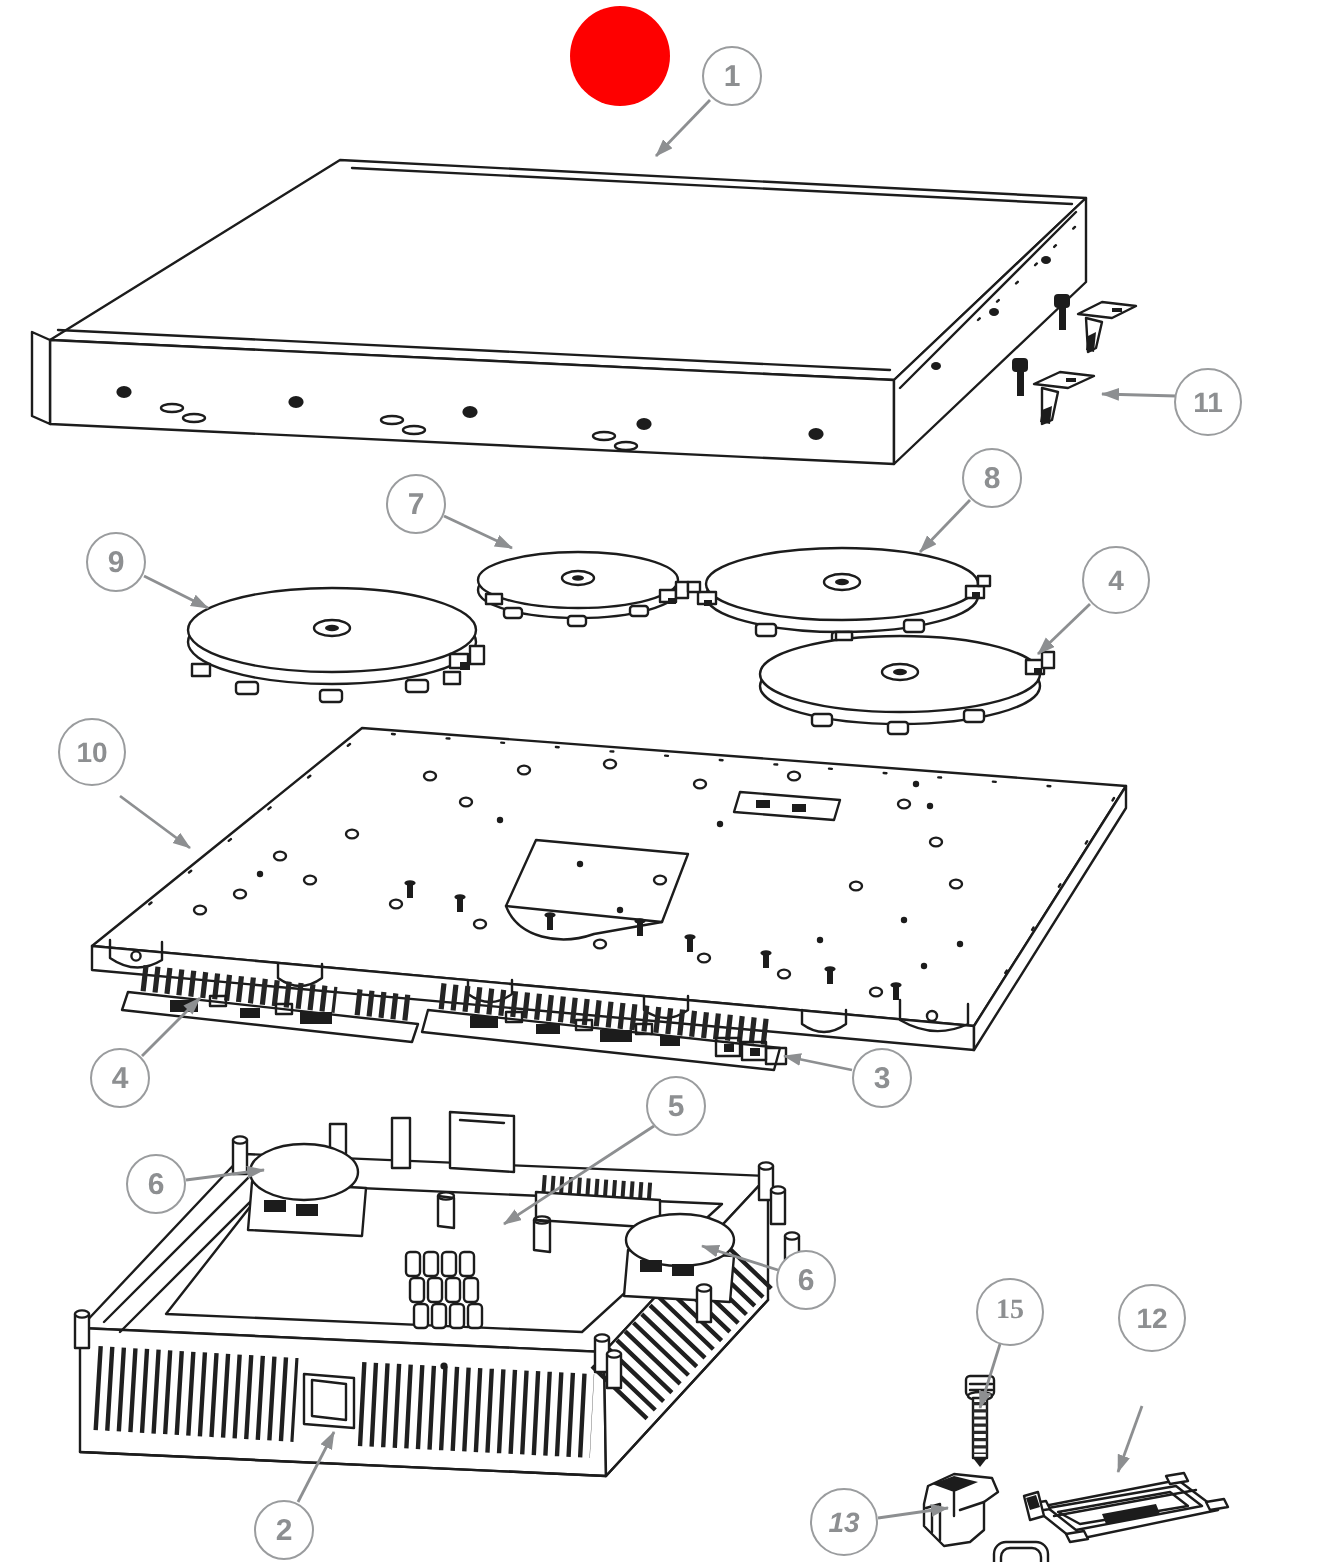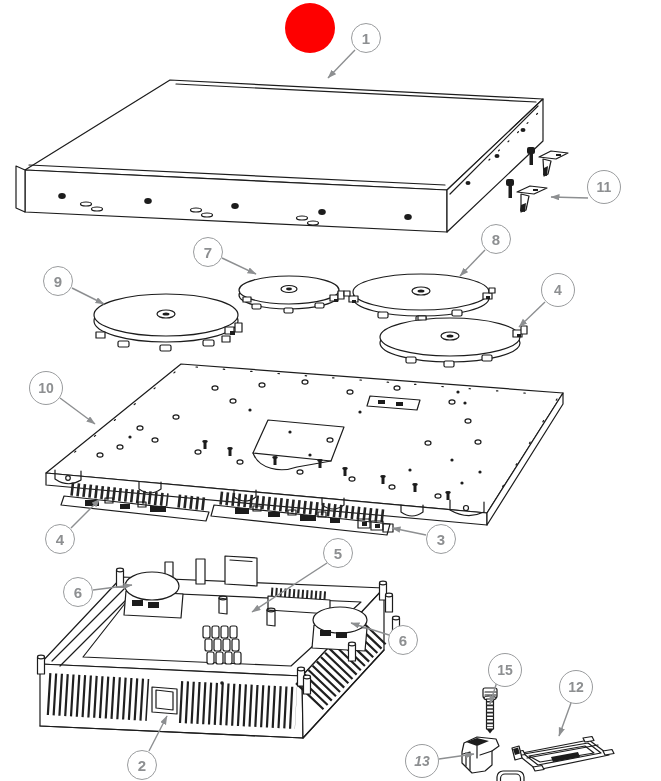--- a/index.html
+++ b/index.html
@@ -369,20 +369,20 @@
 <div class="callout sm" style="left:351px;top:23px;">1</div>
 <div class="callout sm" style="left:127px;top:750px;">2</div>
 <div class="callout sm" style="left:426px;top:524px;">3</div>
 <div class="callout sm" style="left:45px;top:524px;">4</div>
 <div class="callout sm" style="left:323px;top:538px;">5</div>
 <div class="callout sm" style="left:63px;top:577px;">6</div>
 <div class="callout sm" style="left:388px;top:625px;">6</div>
 <div class="callout sm" style="left:193px;top:237px;">7</div>
 <div class="callout sm" style="left:481px;top:224px;">8</div>
 <div class="callout sm" style="left:43px;top:266px;">9</div>
-<div class="callout lg" style="left:29px;top:371px;">10</div>
-<div class="callout lg" style="left:587px;top:170px;text-align:center;">11</div>
-<div class="callout lg" style="left:559px;top:670px;">12</div>
+<div class="callout lg" style="left:29px;top:359px;">10</div>
+<div class="callout lg" style="left:587px;top:184px;text-align:center;">11</div>
+<div class="callout lg" style="left:559px;top:642px;">12</div>
 <div class="callout lg" style="left:405px;top:744px;font-style:italic;">13</div>
-<div class="callout lg" style="left:488px;top:653px;">15</div>
+<div class="callout lg" style="left:488px;top:639px;font-family:Liberation Serif, serif;">15</div>
 <div class="callout lg" style="left:541px;top:273px;">4</div>
 
 </div>
 
 </body></html>

